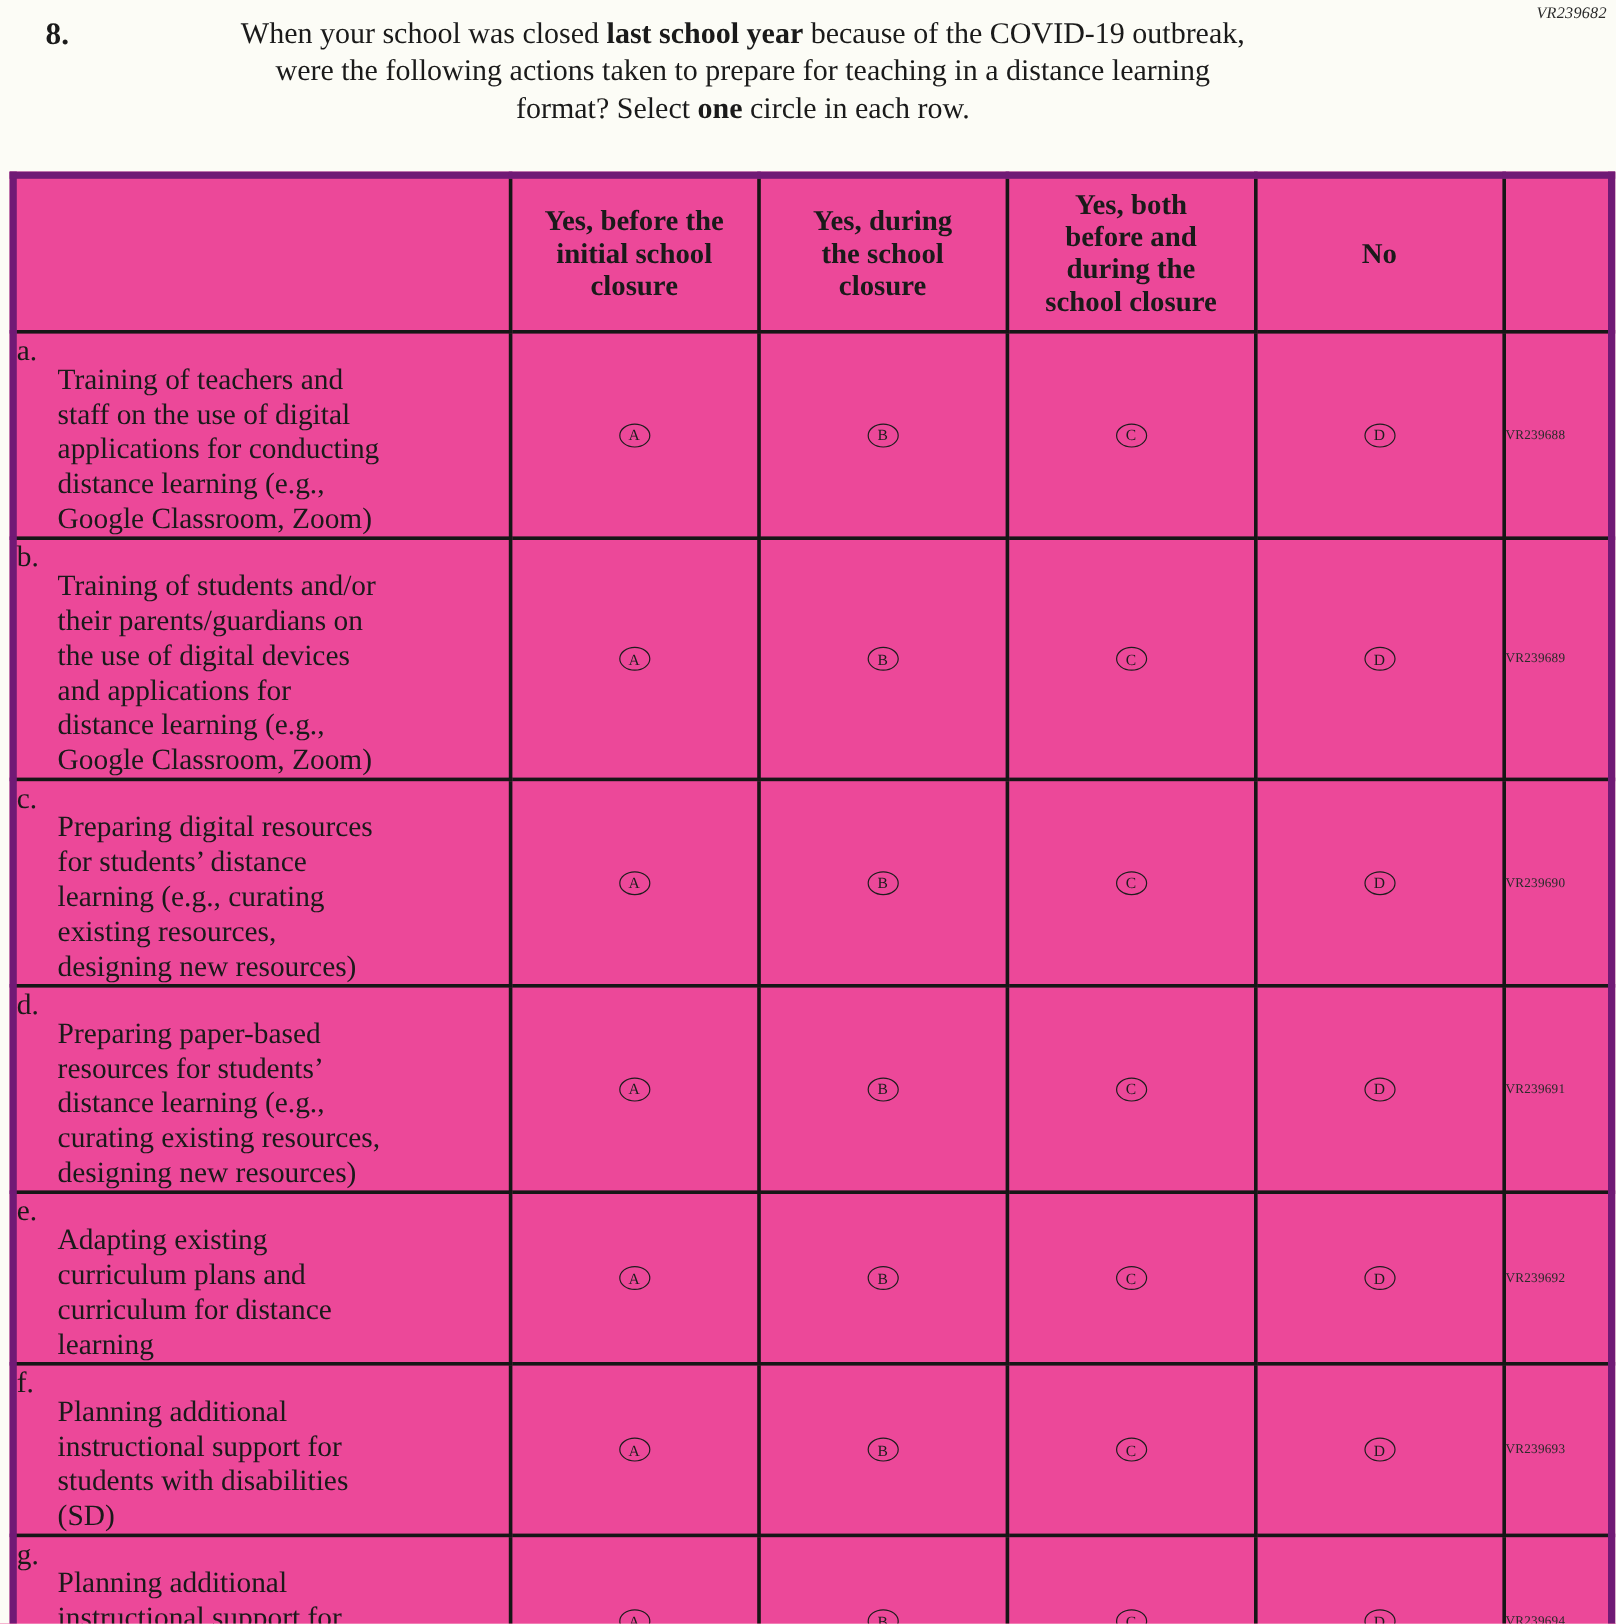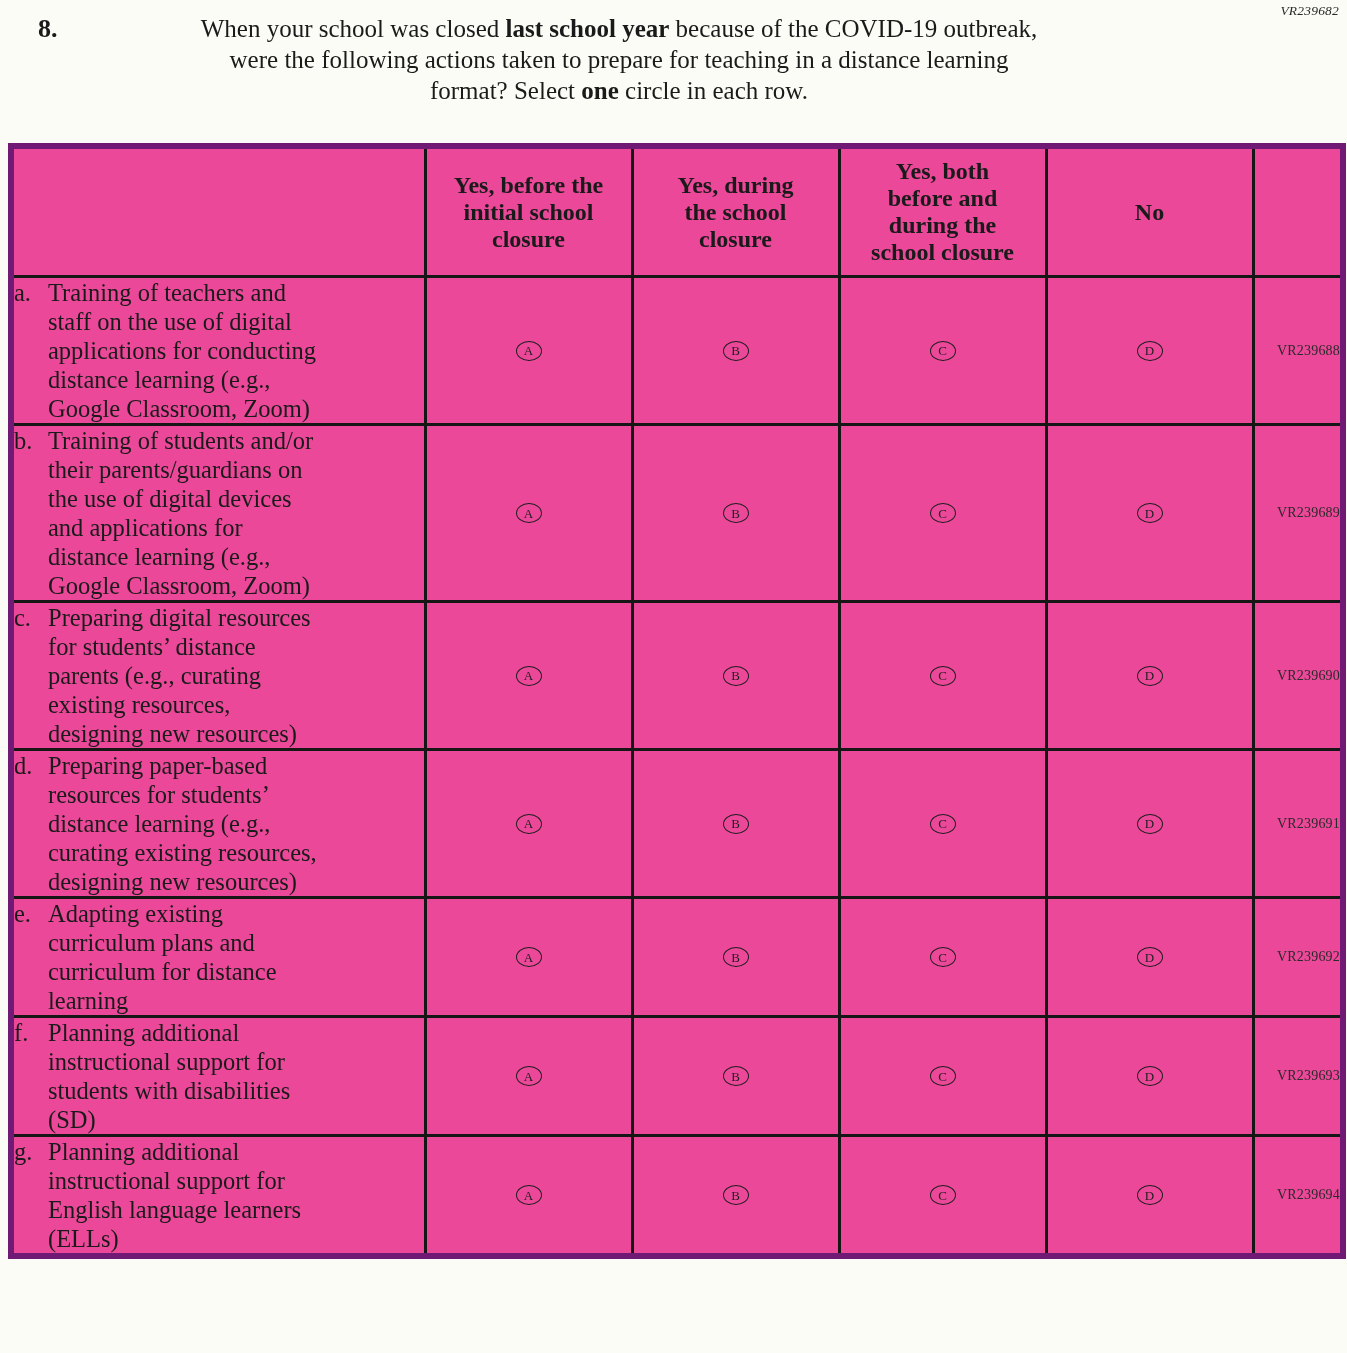--- a/index.html
+++ b/index.html
@@ -53,34 +53,35 @@
     padding:6px 4px 6px 14px;
   }
   .stubwrap{display:flex;align-items:flex-start;}
   .rletter{
     flex:0 0 34px;
     font-size:24.5px;line-height:29px;
   }
   .rtext{
     font-size:24.5px;line-height:29px;
     white-space:pre-line;
+    margin-top:24px;
   }
   td.opt{
     text-align:center;vertical-align:middle;
   }
   .bubble{
     display:inline-flex;align-items:center;justify-content:center;
     width:26px;height:20px;
     border:1.6px solid #1d1d1d;border-radius:50%;
     font-size:13px;line-height:1;color:#1d1d1d;
     box-sizing:border-box;
   }
   td.code{
-    text-align:right;vertical-align:middle;
-    font-size:14px;color:#2a2a2a;letter-spacing:.2px;
+    text-align:left;vertical-align:middle;
+    font-size:11px;color:#2a2a2a;letter-spacing:.2px;
   }
 </style>
 </head>
 <body>
 
 <div class="top-code">VR239682</div>
 
 <div class="question">
   <span class="qnum">8.</span>
   <div class="qtext"><span>When your school was closed </span><span class="b">last school year</span><span> because of the COVID-19 outbreak,
@@ -149,21 +150,21 @@
       <td class="opt"><span class="bubble">C</span></td>
       <td class="opt"><span class="bubble">D</span></td>
       <td class="code">VR239689</td>
     </tr>
     <tr>
       <td class="stub">
         <div class="stubwrap">
           <span class="rletter">c.</span>
           <span class="rtext">Preparing digital resources
 for students’ distance
-parents (e.g., curating
+learning (e.g., curating
 existing resources,
 designing new resources)</span>
         </div>
       </td>
       <td class="opt"><span class="bubble">A</span></td>
       <td class="opt"><span class="bubble">B</span></td>
       <td class="opt"><span class="bubble">C</span></td>
       <td class="opt"><span class="bubble">D</span></td>
       <td class="code">VR239690</td>
     </tr>

